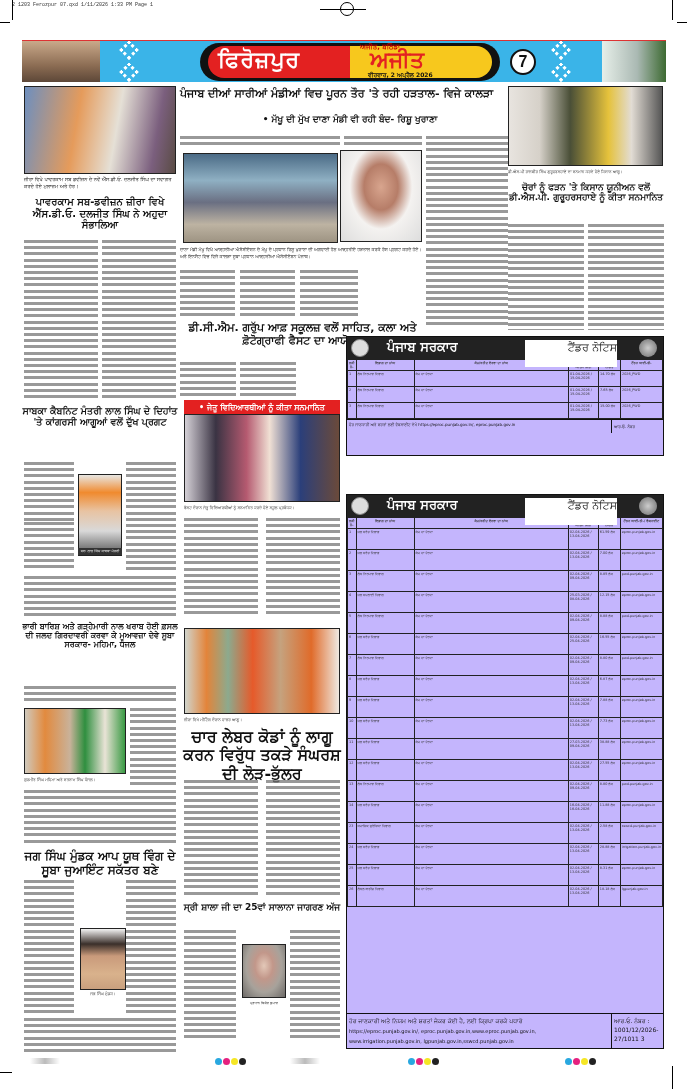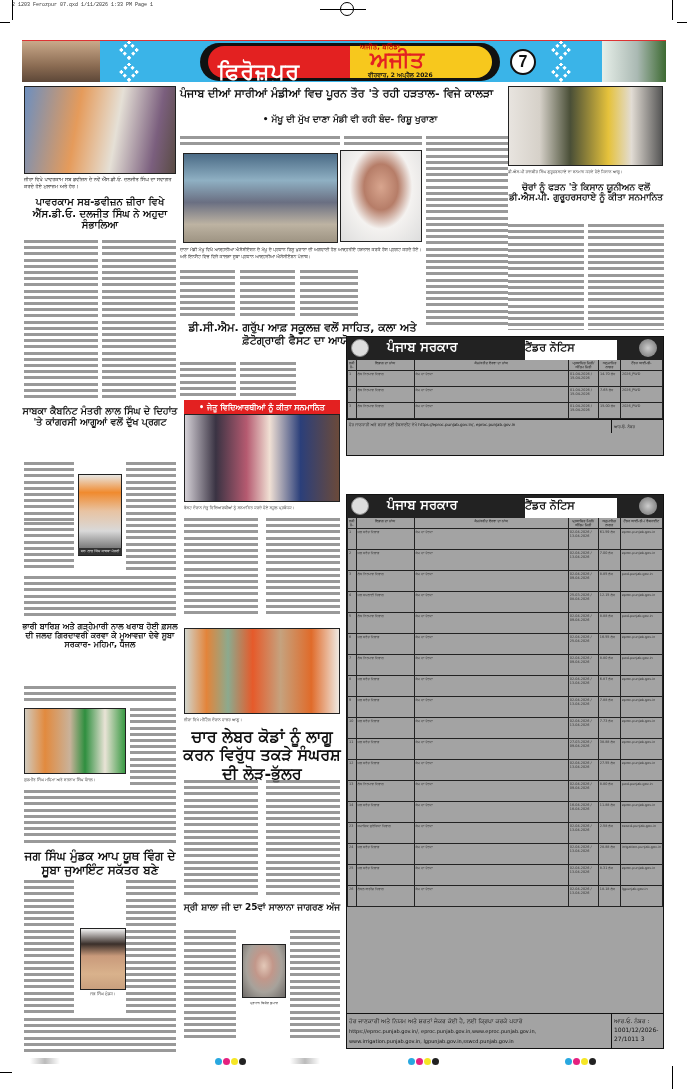--- a/index.html
+++ b/index.html
@@ -7,36 +7,36 @@
   .slug { position: absolute; top: 2px; left: 12px; font-size: 5px; color: #333; font-family: "Liberation Mono", monospace; }
   .crop { position: absolute; background: #000; }
   .reg { position: absolute; width: 14px; height: 14px; border: 1px solid #000; border-radius: 50%; }
   .masthead { position: absolute; top: 40px; left: 22px; width: 644px; height: 42px; background: #3ab4e8; overflow: hidden; border-top: 1px solid #d33; }
   .mh-photo-l { position: absolute; left: 0; top: 0; width: 78px; height: 42px; background: linear-gradient(180deg,#c9a98a 0%,#8a6b52 60%,#5a4536 100%); }
   .mh-photo-r { position: absolute; right: 0; top: 0; width: 64px; height: 42px; background: linear-gradient(90deg,#e7efe9 0%,#aab9b3 55%,#3d6a32 100%); }
   .diamond { position: absolute; width: 14px; height: 14px; border: 3px dotted #fff; transform: rotate(45deg); }
   .mh-pill { position: absolute; left: 178px; top: 2px; width: 300px; height: 38px; border-radius: 20px; background: #111; overflow: hidden; }
   .mh-red { position: absolute; left: 8px; top: 3px; width: 160px; height: 32px; background: #e32121; border-radius: 16px 0 0 16px; clip-path: polygon(0 0,100% 0,90% 100%,0 100%); }
   .mh-yellow { position: absolute; left: 150px; top: 3px; width: 142px; height: 32px; background: #f7c81d; border-radius: 0 16px 16px 0; }
-  .mh-title-l { position: absolute; left: 18px; top: 4px; font-size: 22px; font-weight: bold; color: #fff; letter-spacing: 1px; margin-top: 12px; }
+  .mh-title-l { position: absolute; left: 18px; top: 4px; font-size: 22px; font-weight: bold; color: #fff; letter-spacing: 1px; }
   .mh-title-r { position: absolute; left: 170px; top: 4px; font-size: 22px; font-weight: bold; color: #e32121; }
   .mh-small { position: absolute; left: 160px; top: 0; font-size: 7px; color: #c00; font-weight: bold; }
   .mh-date { position: absolute; left: 168px; top: 28px; font-size: 6px; color: #111; font-weight: bold; }
   .mh-page { position: absolute; left: 488px; top: 8px; width: 26px; height: 26px; border-radius: 50%; background: #fff; border: 2px solid #111; text-align: center; font: bold 16px/22px "Liberation Sans", sans-serif; }
   .block { position: absolute; }
   .photo { position: absolute; border: 1px solid #222; }
   .caption { font-size: 5px; line-height: 7px; color: #222; }
   .headline { text-align: center; font-weight: bold; color: #111; line-height: 1.15; }
   .col-text { font-size: 4.5px; line-height: 6.2px; color: #333; text-align: justify; word-break: break-all; }
   .gray-lines { background: repeating-linear-gradient(180deg,#777 0,#777 3px,#fff 3px,#fff 6.2px); opacity: 0.75; }
-  .tender { position: absolute; border: 1.5px solid #111; background: #a3a3a3; }
+  .tender { position: absolute; border: 1.5px solid #111; background: #c4b5fd; }
   .t-head { height: 22px; background: #222; position: relative; }
   .t-emblem { position: absolute; left: 4px; top: 2px; width: 18px; height: 18px; border-radius: 50%; background: #ddd; border: 1px solid #888; }
   .t-gov { position: absolute; left: 40px; top: 2px; font-size: 13px; color: #fff; font-weight: bold; }
-  .t-notice { position: absolute; left: 178px; top: 3px; width: 92px; height: 20px; background: #fff; font-size: 11px; font-weight: bold; text-align: left; line-height: 16px; color: #111; }
+  .t-notice { position: absolute; left: 178px; top: 3px; width: 92px; height: 27px; background: #fff; font-size: 11px; font-weight: normal; text-align: right; line-height: 16px; color: #111; }
   .t-seal { position: absolute; right: 6px; top: 2px; width: 18px; height: 18px; border-radius: 50%; background: radial-gradient(circle,#ccc 0,#888 70%,#555 100%); }
   table.tt { width: 100%; border-collapse: collapse; font-size: 3.4px; }
   table.tt th, table.tt td { border: 0.6px solid #222; padding: 1px; vertical-align: top; color: #333; }
   table.tt th { font-weight: bold; text-align: center; }
   .t-foot { display: flex; border-top: 1px solid #111; }
   .t-foot-l { flex: 1; padding: 2px; font-size: 6px; line-height: 10px; }
   .t-foot-r { width: 52px; border-left: 1px solid #111; padding: 2px; font-size: 6px; line-height: 9px; }
   .red-banner { background: #e32121; color: #fff; font-size: 8px; font-weight: bold; text-align: center; padding: 3px 0; }
   .cmyk { position: absolute; width: 7px; height: 7px; border-radius: 50%; }
   .grey-bar { position: absolute; height: 6px; background: linear-gradient(90deg,#fff,#bbb,#fff); }

